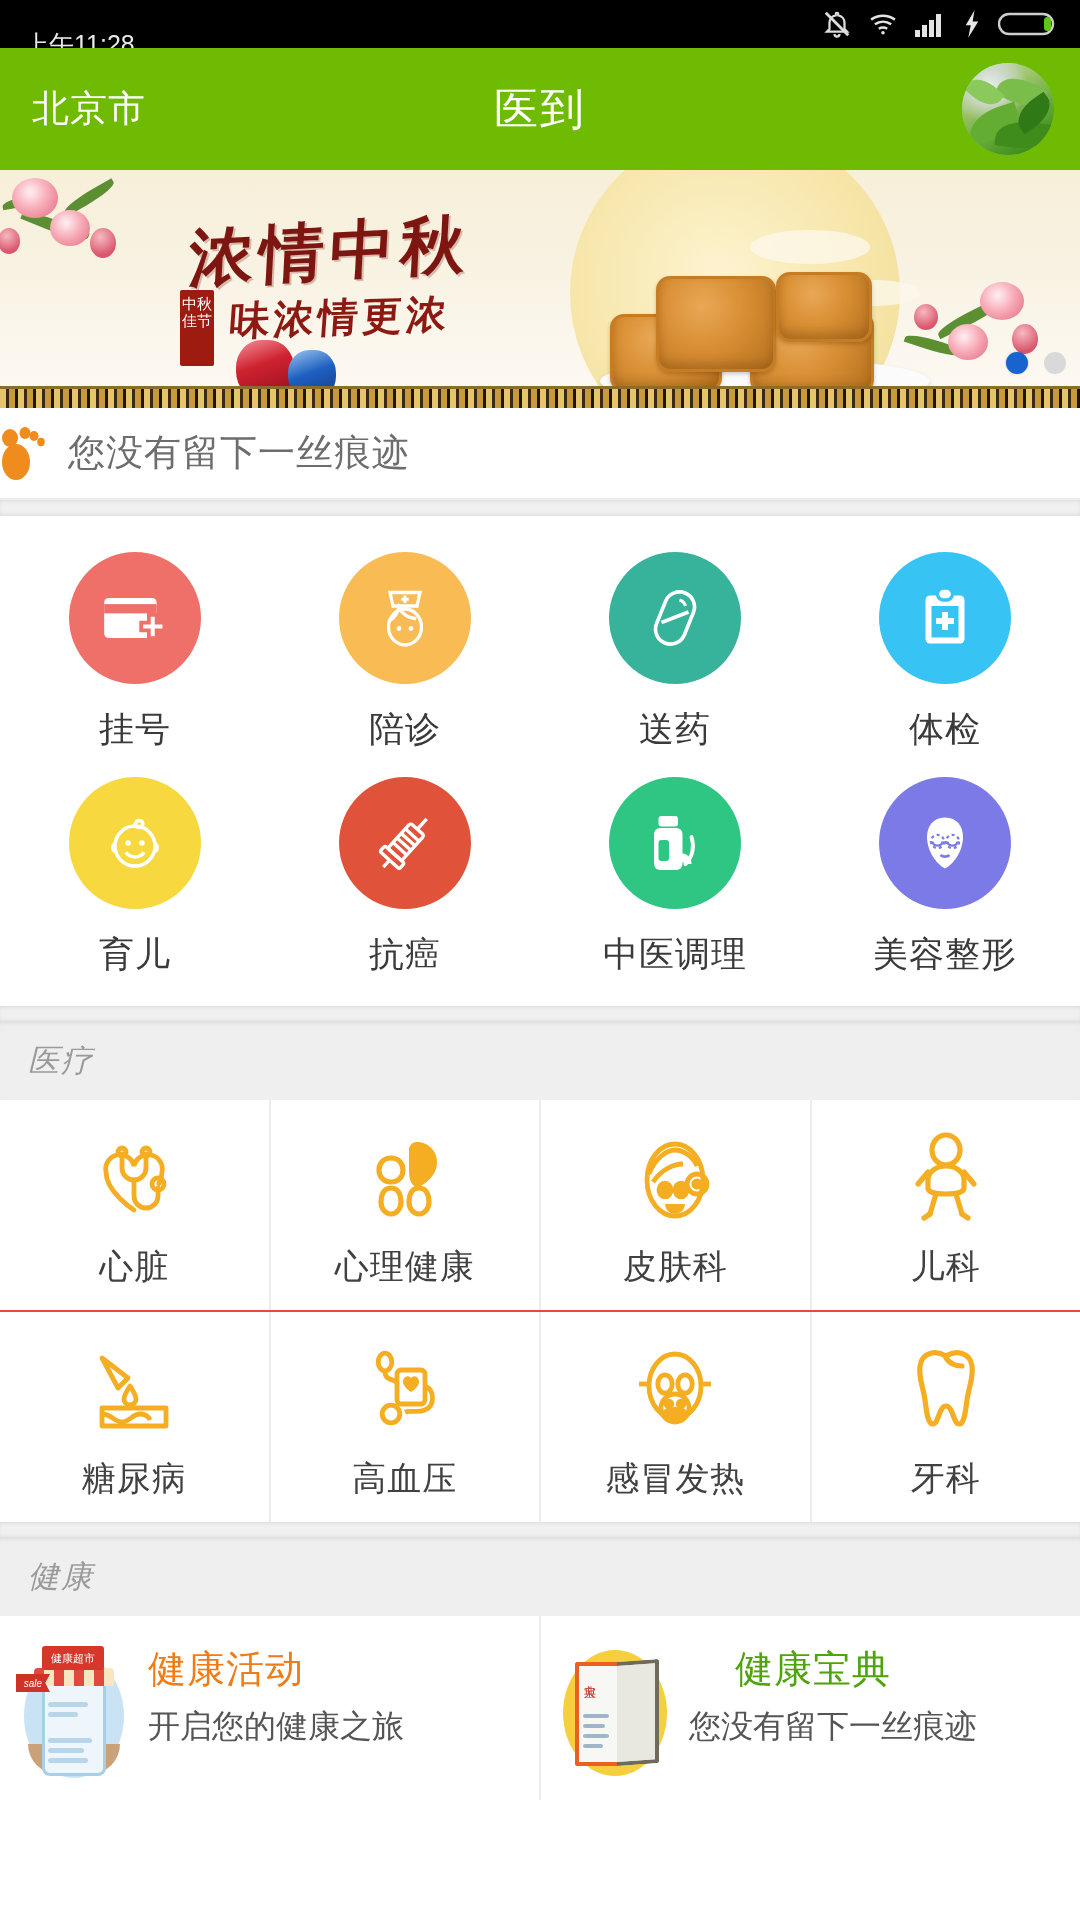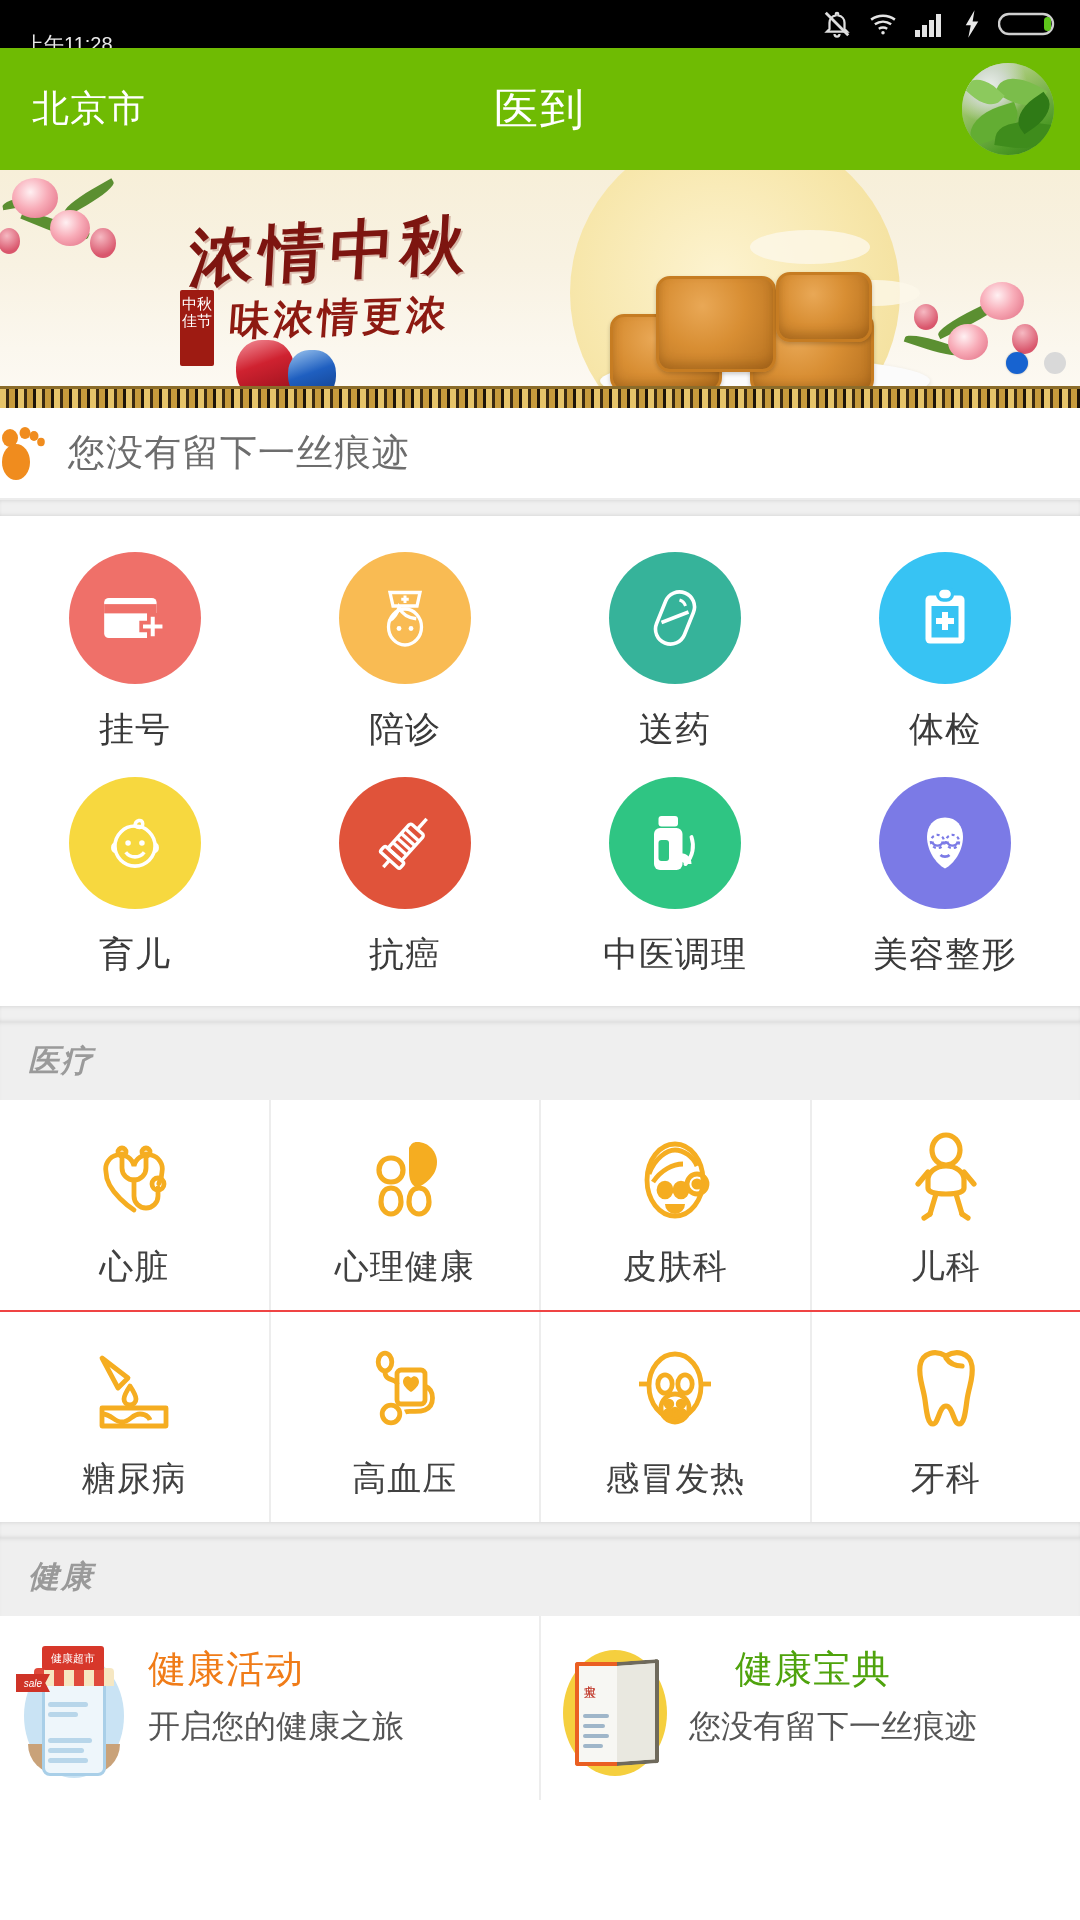--- a/index.html
+++ b/index.html
@@ -10,21 +10,21 @@
     overflow: hidden;
   }
   #screen { position: relative; width: 1080px; height: 1920px; background:#fff; }
 
   
   .statusbar {
     height: 48px; background: #000; color:#e8e8e8;
     display:flex; align-items:center; justify-content:space-between;
     padding: 0 22px 0 24px;
   }
-  .status-time { font-size: 20px; letter-spacing: 0px; color:#e9e9e9;margin-top:40px; }
+  .status-time { font-size: 25px; letter-spacing: 0px; color:#e9e9e9;margin-top:40px; }
   .status-icons { display:flex; align-items:center; gap:16px; }
   .status-icons svg { display:block; }
 
   
   .appbar {
     position: relative; height: 122px; background:#6fbb03;
     display:flex; align-items:center;
   }
   .appbar-city {
     color:#fff; font-size:37px; margin-left:32px; letter-spacing:1px;
@@ -154,21 +154,21 @@
   }
   .svc-label { margin-top:22px; font-size:35px; color:#3a3a3a; letter-spacing:1px; }
 
   
   .section-head {
     height:78px; background:#efefef; display:flex; align-items:center;
     padding-left:28px;
     box-shadow: inset 0 3px 5px -3px rgba(0,0,0,.12);
   }
   .section-head span {
-    font-size:31px; color:#9a9a9a; font-style:italic; letter-spacing:2px; font-weight:bold;
+    font-size:31px; color:#9a9a9a; font-style:italic; letter-spacing:2px; font-weight:normal;
   }
 
   
   .cat-grid { background:#fff; }
   .cat-row { display:flex; }
   .cat-row + .cat-row { border-top:2px solid #ef4444; }
   .cat-cell {
     flex:1; display:flex; flex-direction:column; align-items:center;
     padding: 26px 0 20px; border-right:2px solid #ededed;
   }

